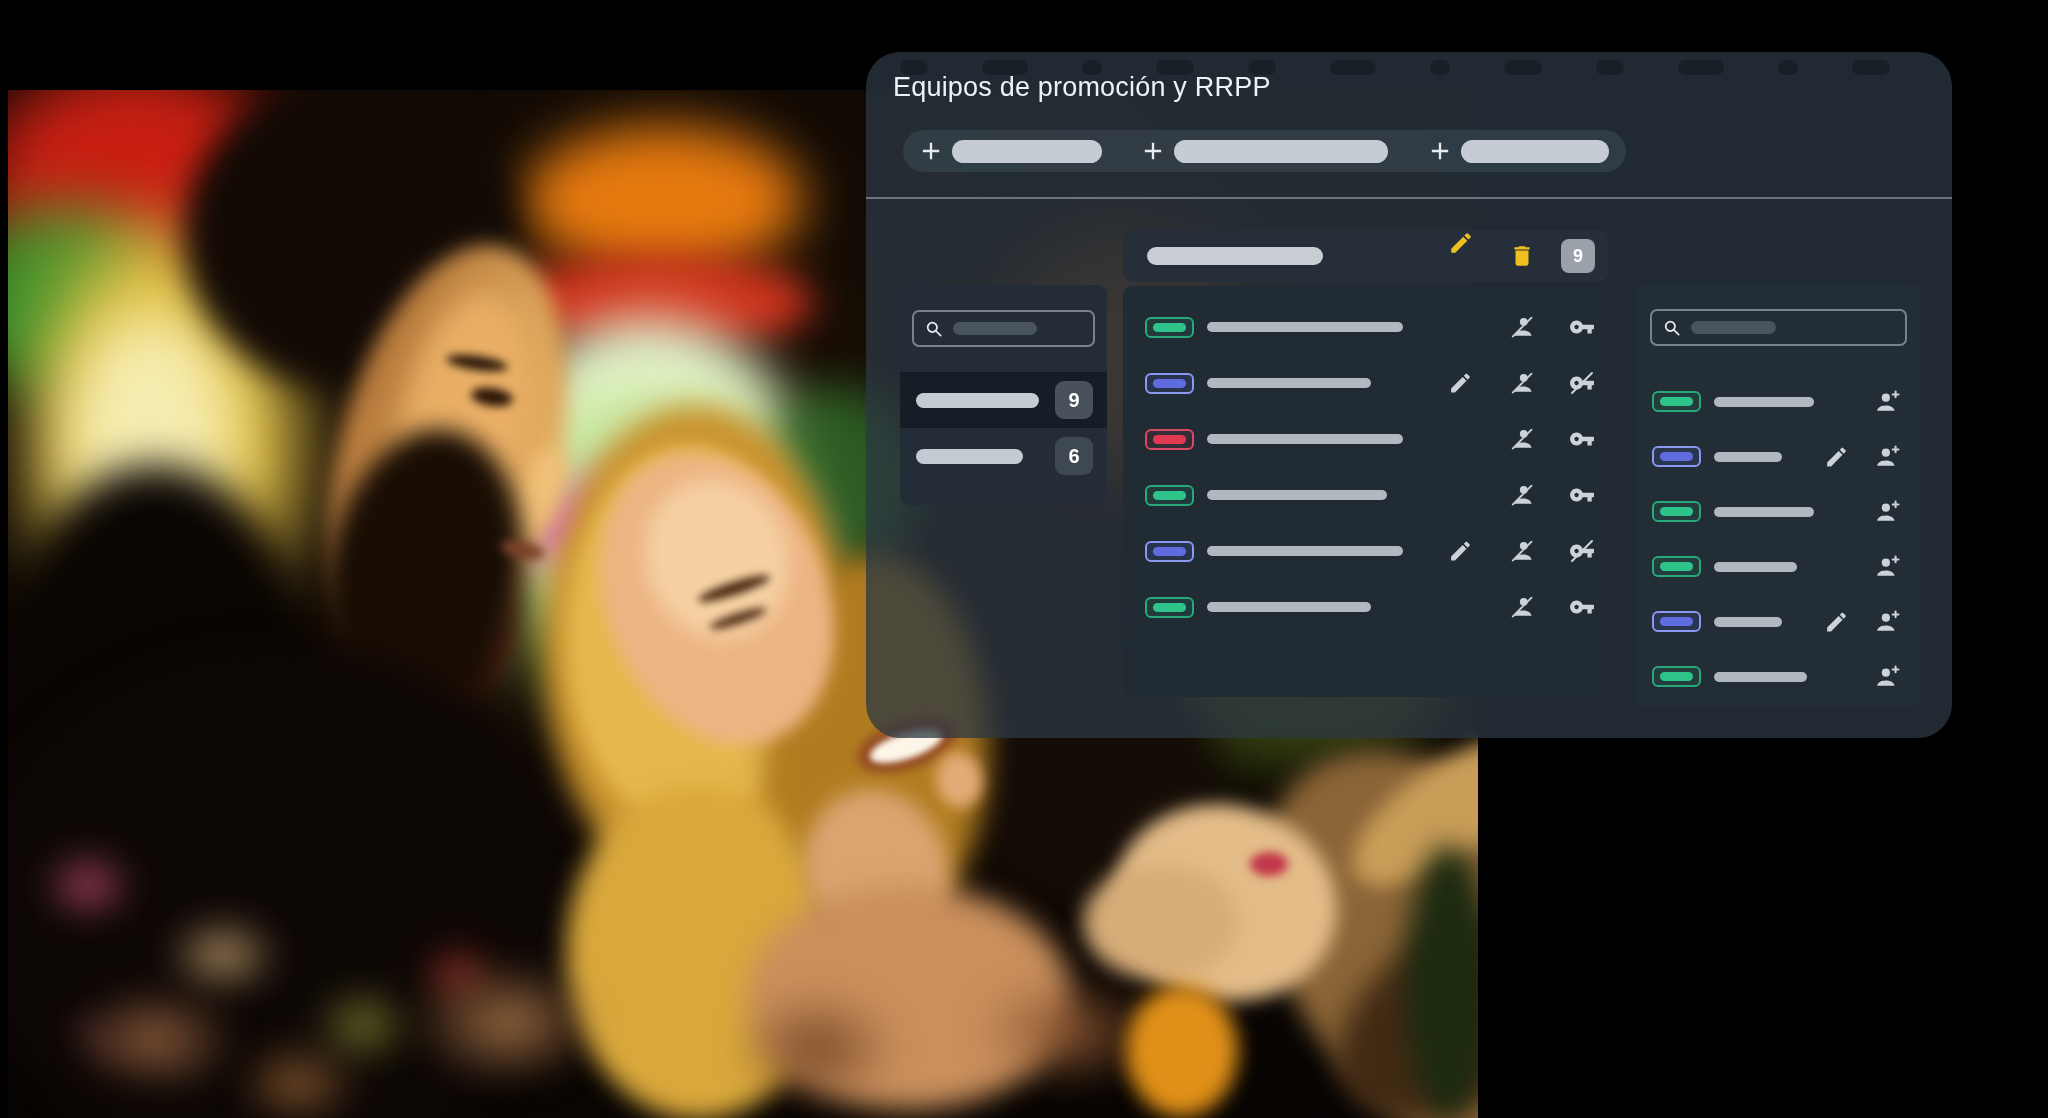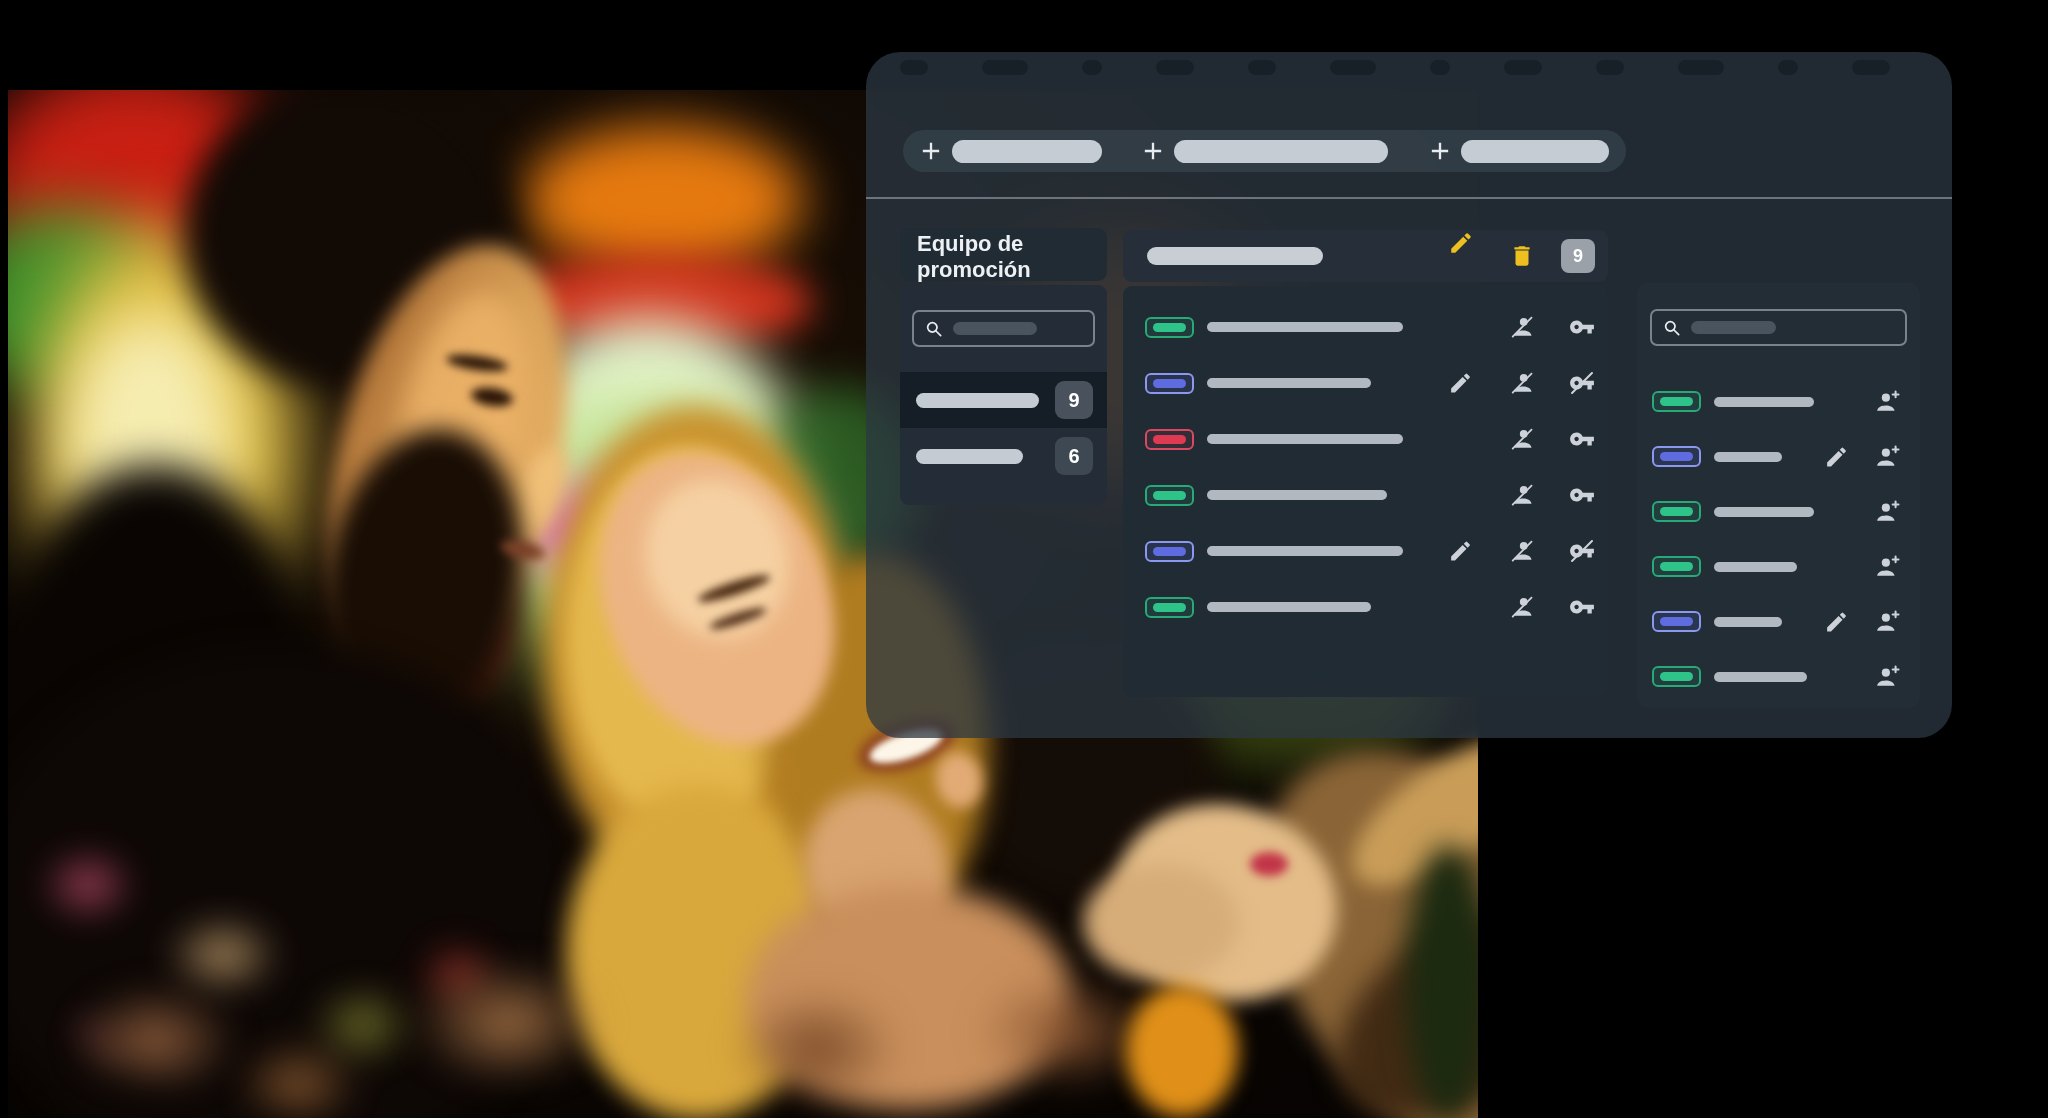--- a/index.html
+++ b/index.html
@@ -246,20 +246,21 @@
         <i></i>
         <i></i>
         <i></i>
         <i></i>
         <i></i>
         <i></i>
         <i></i>
         <i></i>
     </div>
 
+    <div id="panel-title">Equipos de promoción y RRPP</div>
 
     <div id="toolbar">
       <div class="tb-group tb-g0">
         <svg class="ic ic-white" width="28" height="28">
             <use href="#i-plus"></use>
           </svg>
         <span class="tb-bar" style="width: 150px;"></span>
       </div>
       <div class="tb-group tb-g1">
         <svg class="ic ic-white" width="28" height="28">
@@ -270,21 +271,20 @@
       <div class="tb-group tb-g2">
         <svg class="ic ic-white" width="28" height="28">
             <use href="#i-plus"></use>
           </svg>
         <span class="tb-bar" style="width: 148px;"></span>
       </div>
     </div>
 
     <div class="divider"></div>
 
-    <div class="box" id="promo-title-box">Equipo de promoción</div>
     <div class="box" id="promo-body">
       <div class="search" id="promo-search">
         <svg class="ic ic-white" width="20" height="20">
             <use href="#i-search"></use>
           </svg>
         <span class="ph" style="width: 84px;"></span>
       </div>
       <div id="promo-rows">
         <div class="promo-row active">
           <span class="sk-bar" style="width: 123px;"></span>

